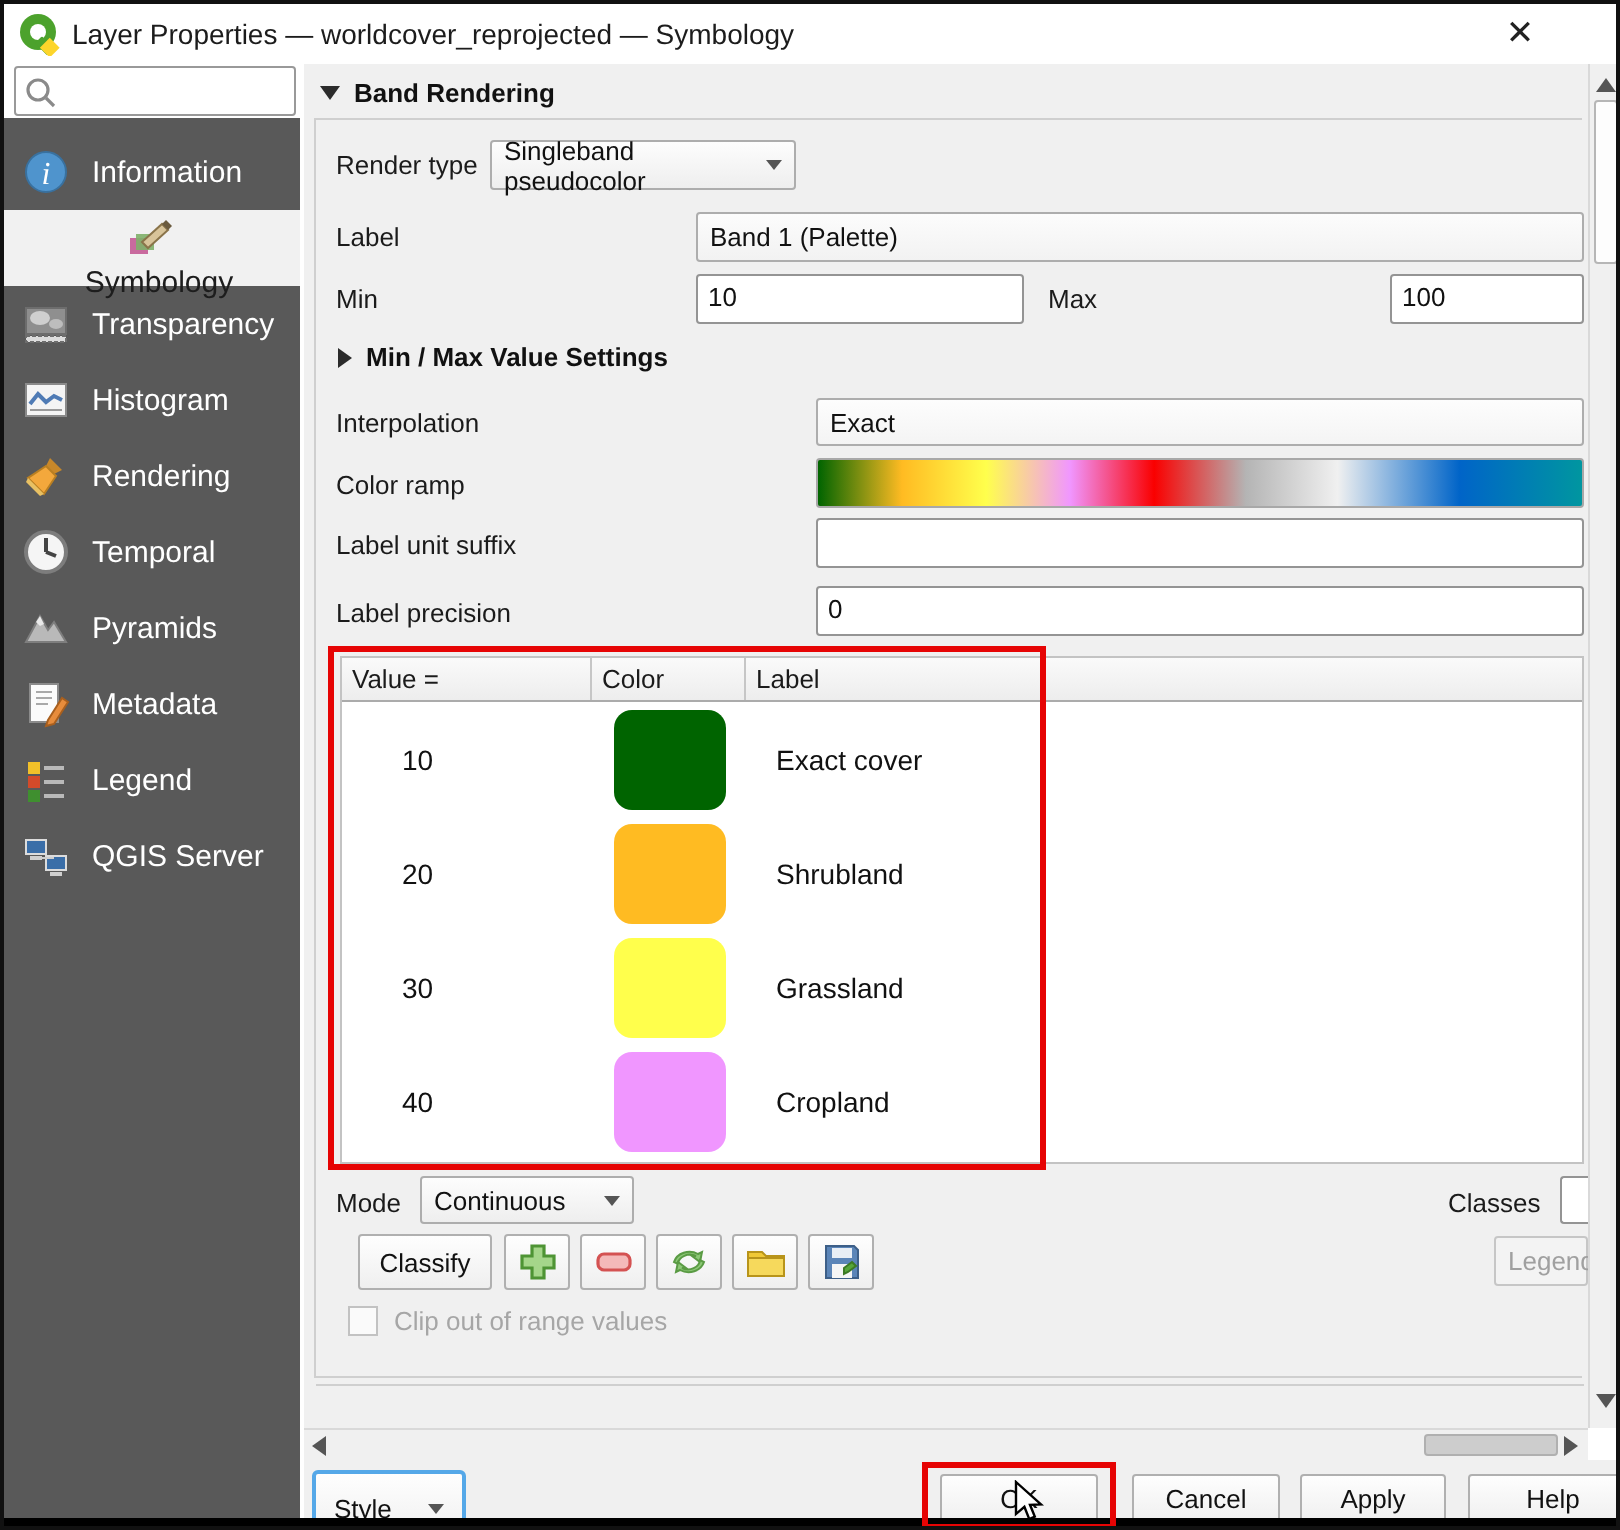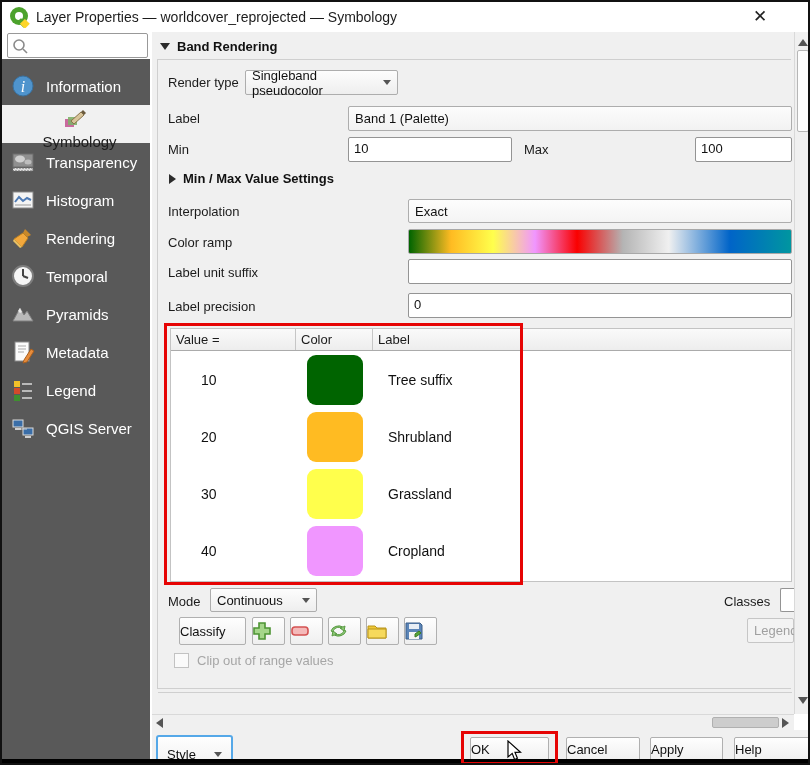--- a/index.html
+++ b/index.html
@@ -37,21 +37,21 @@
   .lbl { font-size:13px; color:#1b1b1b; white-space:nowrap; }
   .field { background:#fff; border:1px solid #949494; border-radius:2px;
            font-size:13px; color:#111; padding:2px 5px; line-height:18px; overflow:hidden; }
   .combo { background:linear-gradient(#fdfdfd,#eeeeee); border:1px solid #adadad;
            border-radius:2px; font-size:13px; color:#111; padding:2px 6px;
            display:flex; align-items:center; justify-content:space-between; }
   .combo .arr { width:0; height:0; border-left:4px solid transparent;
                 border-right:4px solid transparent; border-top:5px solid #555; margin-left:6px; }
   .btn { background:linear-gradient(#fefefe,#efefef); border:1px solid #b0b0b0;
          border-radius:2px; font-size:13px; color:#111; display:flex;
-         align-items:center; justify-content:flex-start; }
+         align-items:center; justify-content:center; }
 
   
   .ctable { left:18px; top:296px; width:622px; height:254px; background:#fff;
             border:1px solid #c3c3c3; }
   .ctable-head { display:flex; height:22px; background:linear-gradient(#fafafa,#ededed);
                  border-bottom:1px solid #ababab; font-size:13px; color:#1b1b1b; }
   .ctable-head > div { padding:3px 0 0 5px; border-right:1px solid #c6c6c6; }
   .col-value { width:125px; } .col-color { width:77px; } .col-label { flex:1; border-right:none !important; }
   .crow { display:flex; height:57px; align-items:center; font-size:14px; color:#111; }
   .crow .v { width:125px; padding-left:30px; }
@@ -276,21 +276,21 @@
       <div class="ctable-head">
         <div class="col-value">Value =</div>
         <div class="col-color">Color</div>
         <div class="col-label">Label</div>
       </div>
       <div class="crow">
         <div class="v">10</div>
         <div class="c">
             <span class="swatch" style="background: rgb(0, 100, 0);"></span>
           </div>
-        <div class="l">Tree suffix</div>
+        <div class="l">Exact cover</div>
       </div>
       <div class="crow">
         <div class="v">20</div>
         <div class="c">
             <span class="swatch" style="background: rgb(255, 187, 34);"></span>
           </div>
         <div class="l">Shrubland</div>
       </div>
       <div class="crow">
         <div class="v">30</div>

